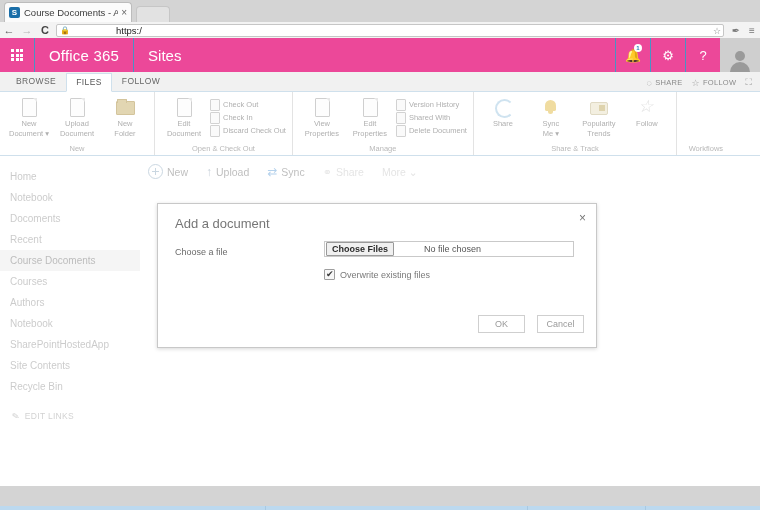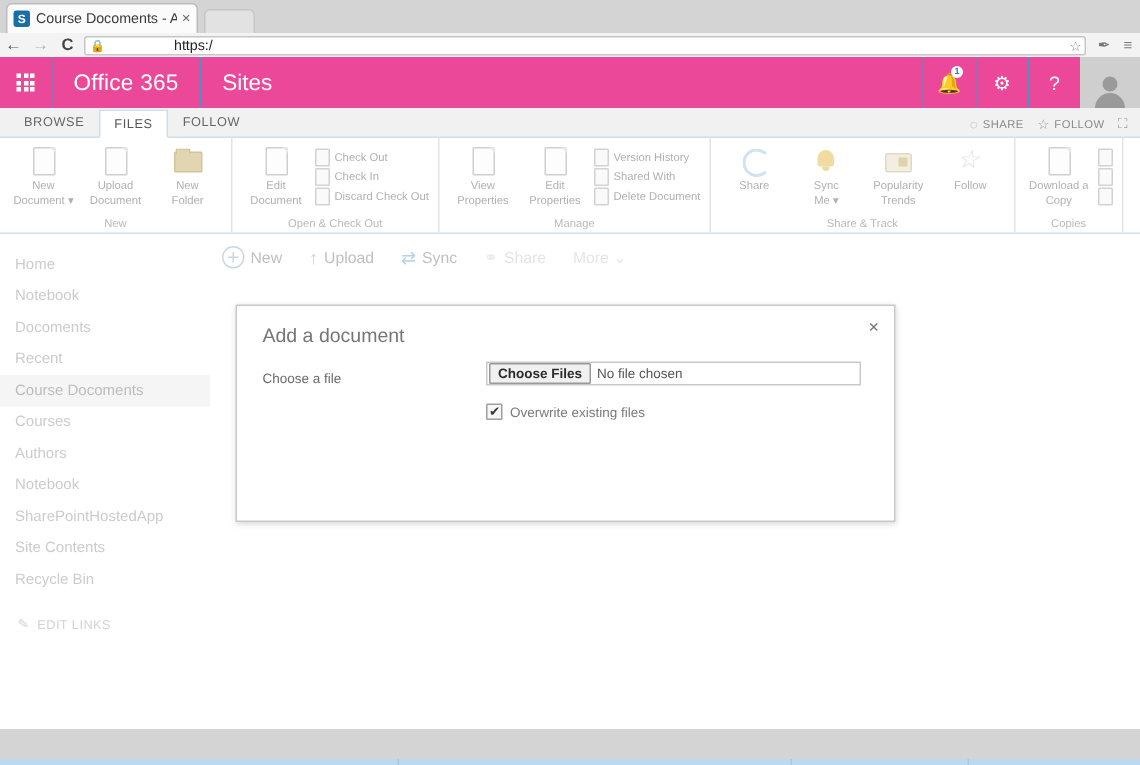--- a/index.html
+++ b/index.html
@@ -247,20 +247,21 @@
   .dlg-close{
     position:absolute;right:10px;top:8px;font-size:12px;color:#777;line-height:12px;
   }
   .dlg-label{
     position:absolute;left:17px;top:43px;font-size:9px;color:#6b6b6b;
   }
   .file-row{
     position:absolute;left:166px;top:37px;width:250px;height:16px;
     border:1px solid #c9c9c9;background:#fff;display:flex;align-items:center;
     box-sizing:border-box;
+    gap:26px;
   }
   .choose-btn{
     border:1px solid #9a9a9a;background:#f0f0f0;font-size:9px;color:#2b2b2b;
     padding:1px 5px;margin:1px 4px 1px 1px;border-radius:1px;font-weight:bold;
     white-space:nowrap;
   }
   .nofile{font-size:9px;color:#555;}
   .cb-row{
     position:absolute;left:166px;top:65px;display:flex;align-items:center;gap:5px;
   }
@@ -503,49 +504,20 @@
           <div class="big-btn">
             <span class="ico">
                 <i class="star">☆</i>
               </span>
             <span class="lbl">Follow</span>
           </div>
         </div>
         <div class="rg-label">Share &amp; Track</div>
       </div>
 
-      <div class="rgroup">
-        <div class="rg-items">
-          <div class="big-btn">
-            <span class="ico">
-                <i class="doc-shape"></i>
-              </span>
-            <span class="lbl">Download a</span>
-            <span class="lbl">Copy</span>
-          </div>
-          <div class="small-col">
-            <div class="small-btn">
-                <span class="sico">
-                  <i class="sq"></i>
-                </span>
-              </div>
-            <div class="small-btn">
-                <span class="sico">
-                  <i class="sq"></i>
-                </span>
-              </div>
-            <div class="small-btn">
-                <span class="sico">
-                  <i class="sq"></i>
-                </span>
-              </div>
-          </div>
-        </div>
-        <div class="rg-label">Copies</div>
-      </div>
 
       <div class="rgroup">
         <div class="rg-items">
           <div class="big-btn">
             
             
           </div>
 
         </div>
         <div class="rg-label">Workflows</div>
@@ -611,20 +583,24 @@
     <div class="file-row">
       <span class="choose-btn">Choose Files</span>
       <span class="nofile">No file chosen</span>
     </div>
     <div class="cb-row">
       <span class="cbox">
         <span class="tick">✔</span>
       </span>
       <span class="cb-label">Overwrite existing files</span>
     </div>
+    <div class="dlg-btns">
+      <div class="dbtn">OK</div>
+      <div class="dbtn">Cancel</div>
+    </div>
   </div>
 
   <div class="bottom-strip">
     <i style="left:265px"></i>
       <i style="left:527px"></i>
       <i style="left:645px"></i>
   </div>
 
 </div>
 

